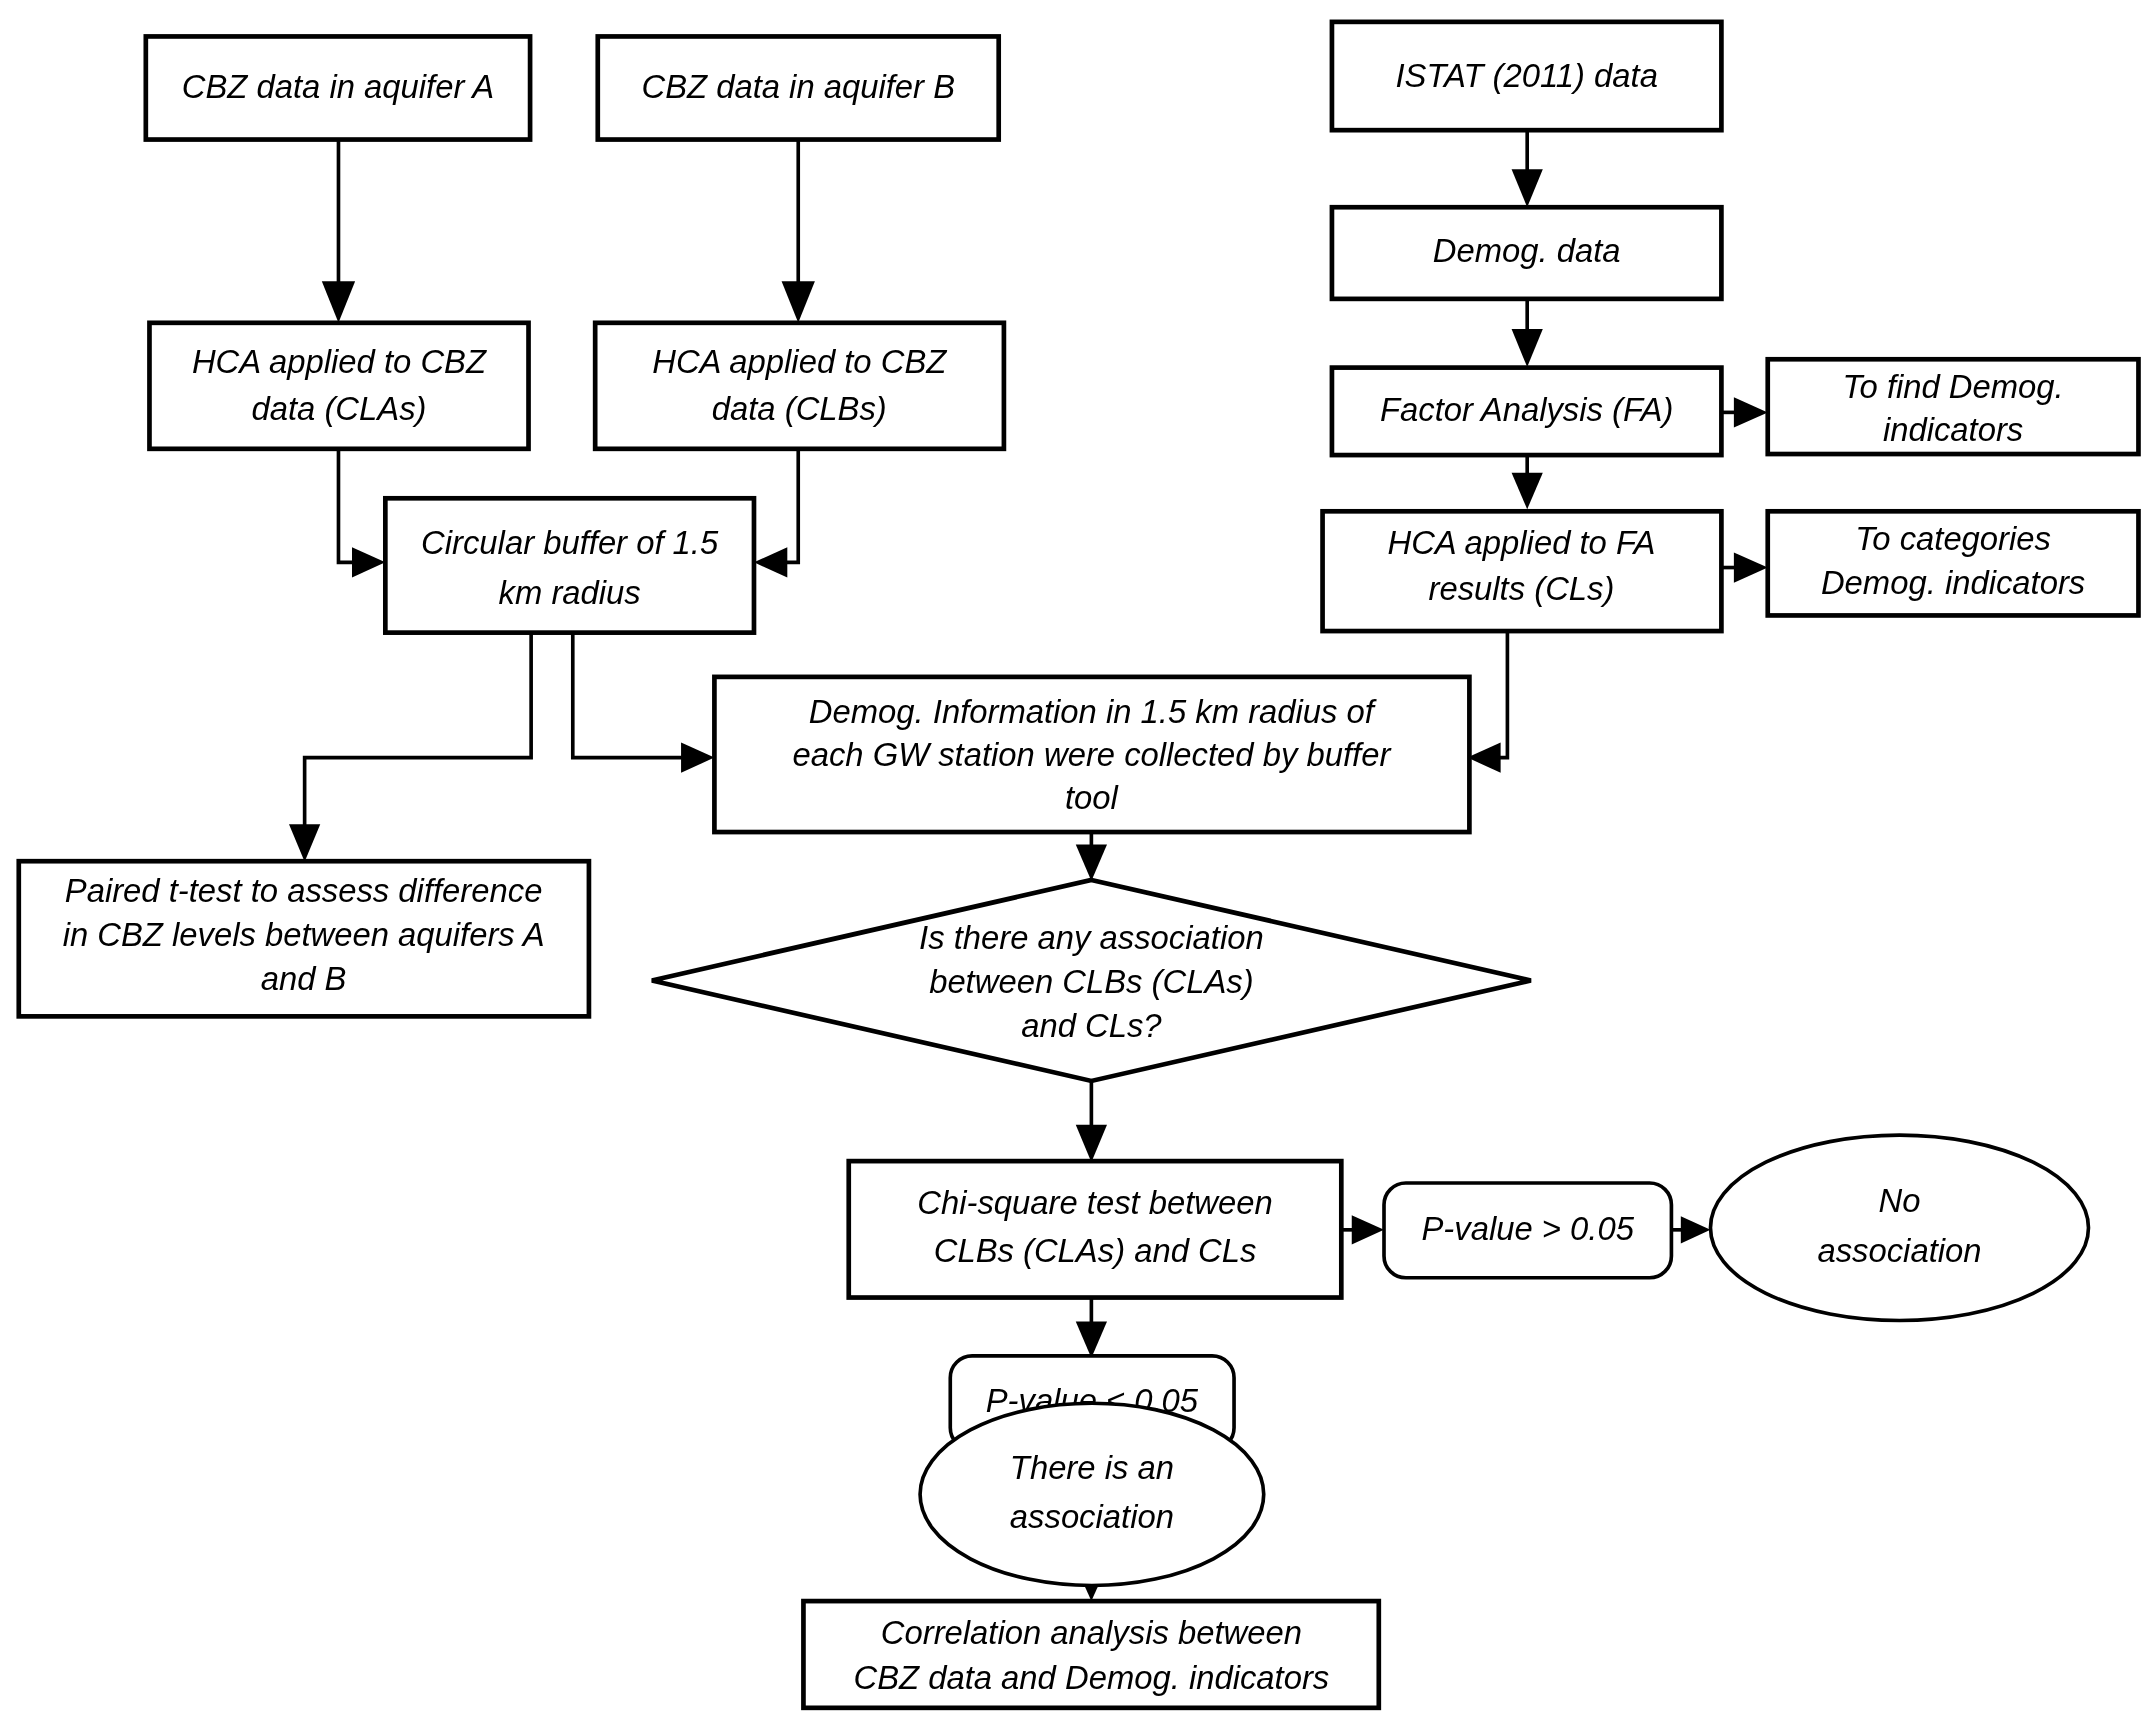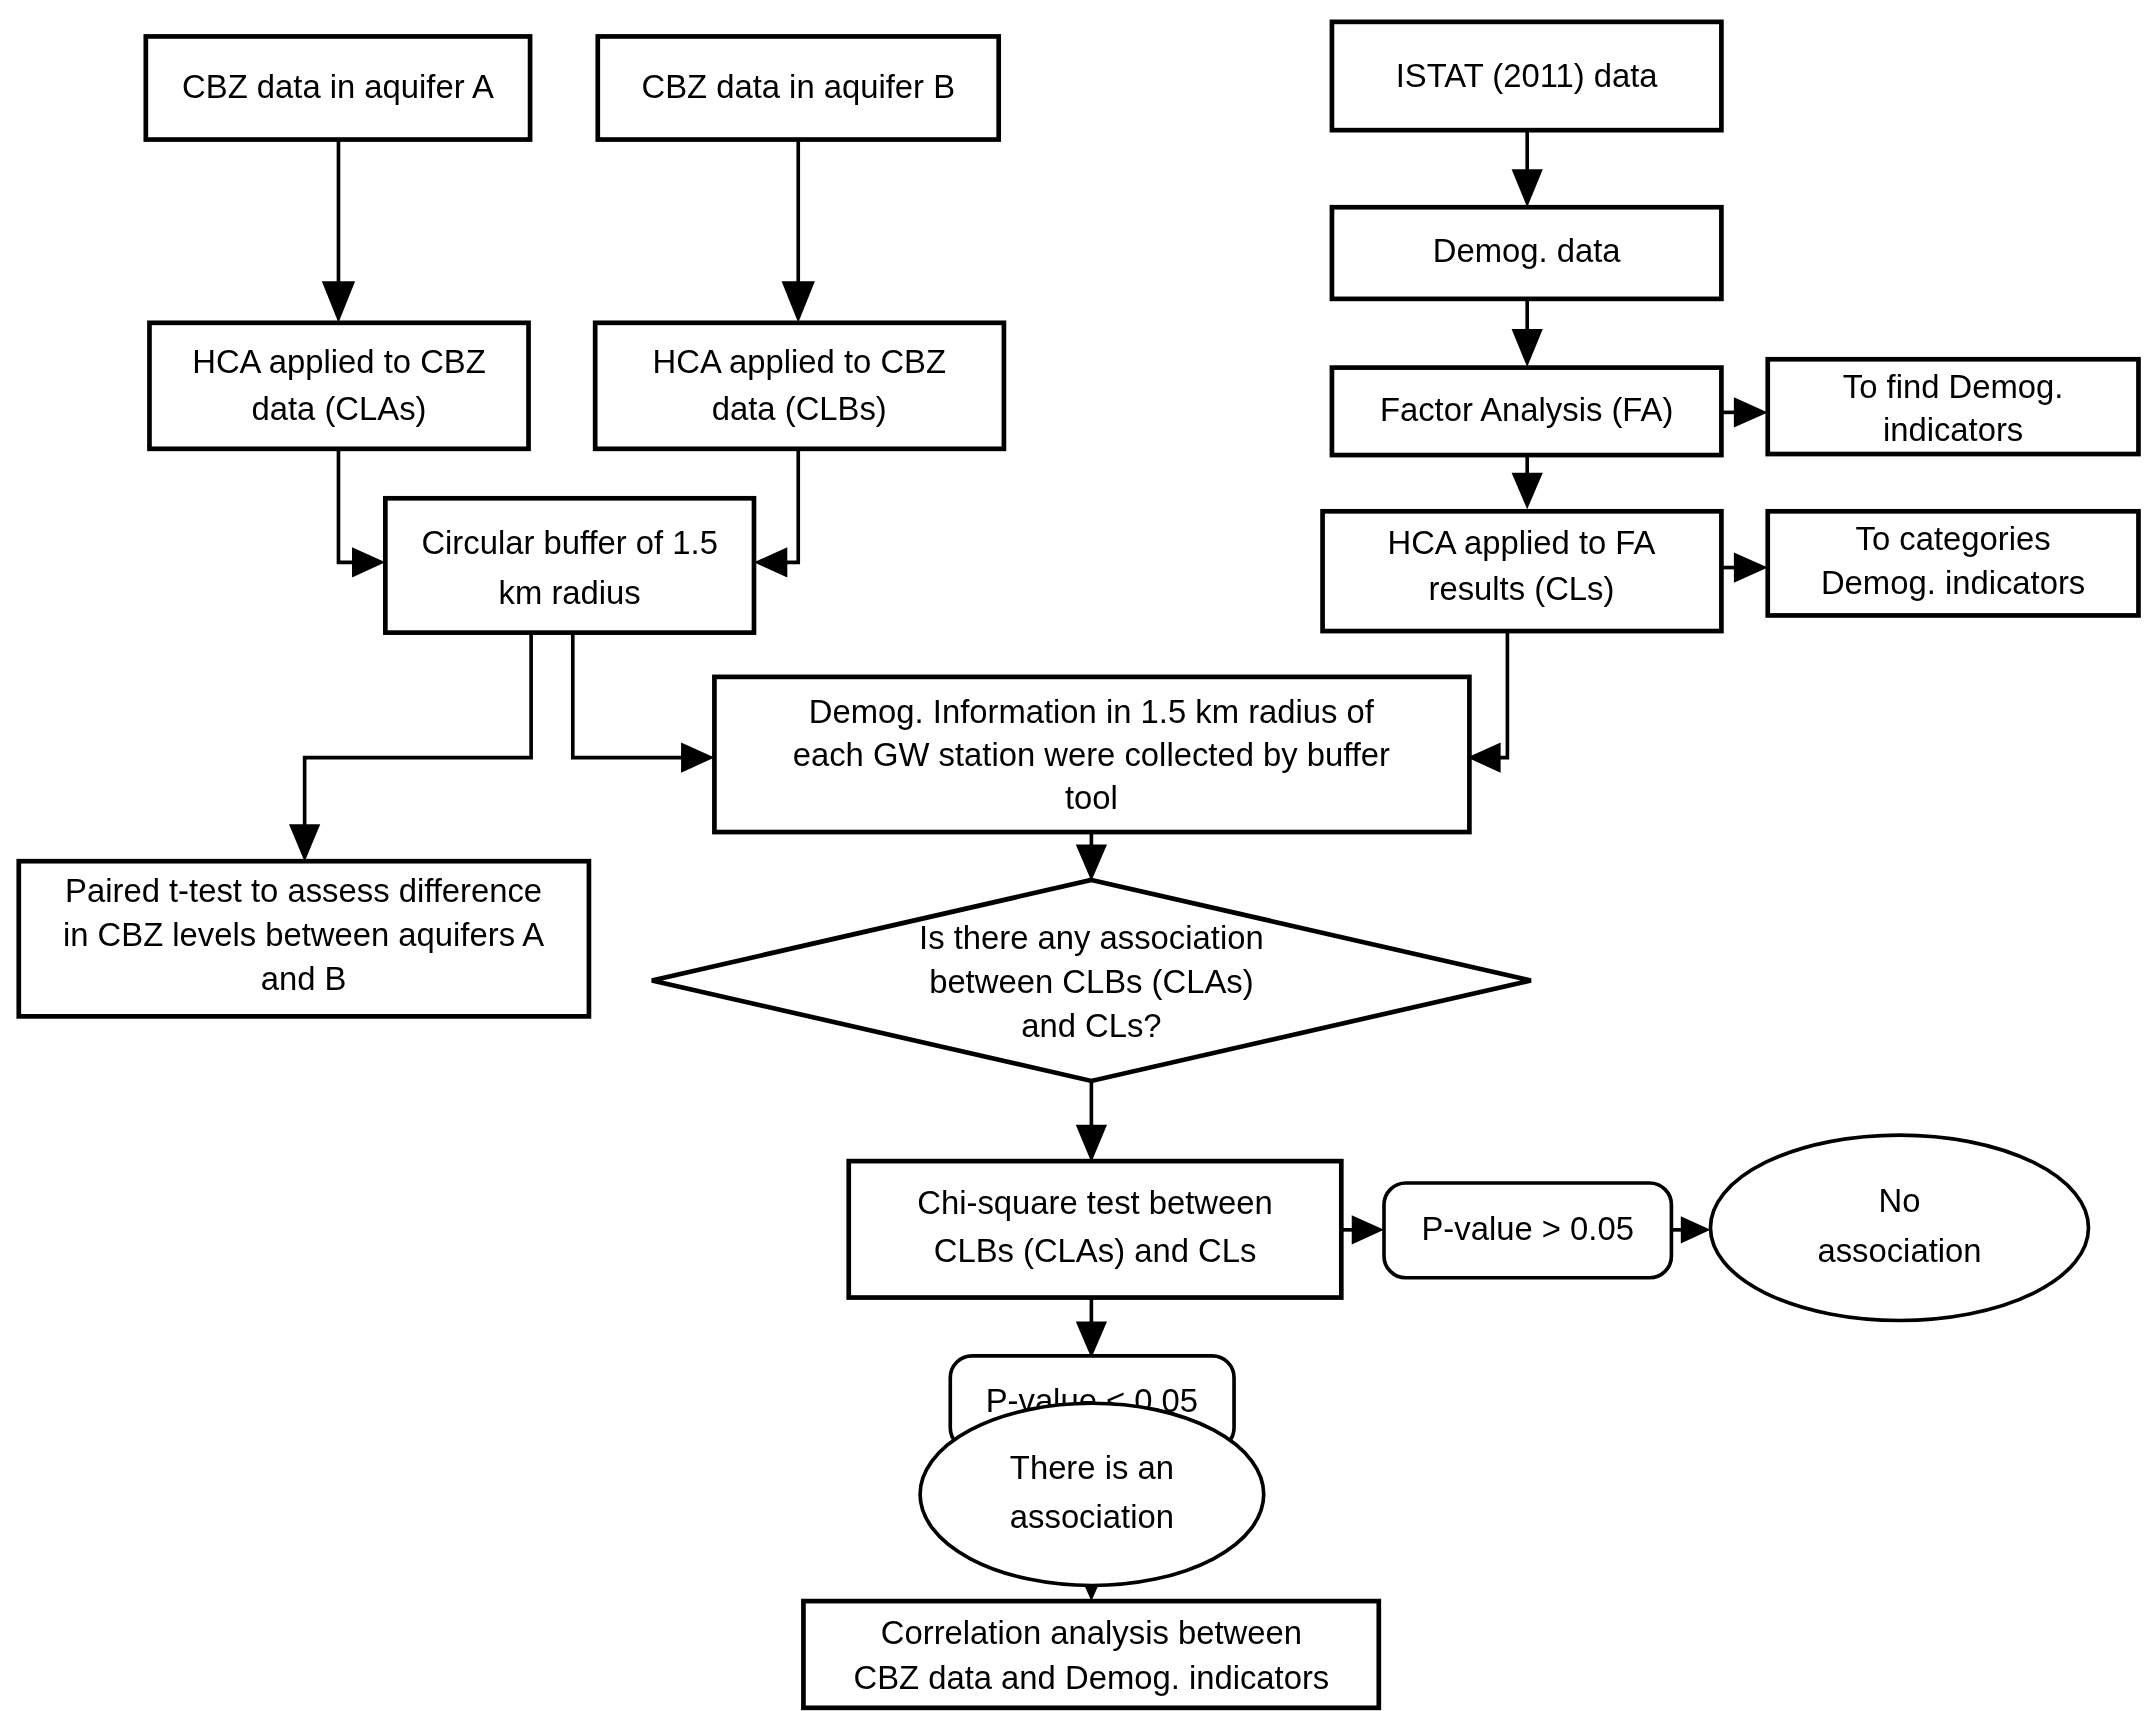--- a/index.html
+++ b/index.html
@@ -1,17 +1,17 @@
 <!DOCTYPE html>
 <html style="font-size:8.3px"><head>
 <meta charset="utf-8">
 <style>
   html,body{margin:0;padding:0;background:#ffffff;}
   body{font-family:"Liberation Sans", sans-serif;}
-  #stage{position:relative;width:2151px;height:1712px;background:#ffffff;overflow:hidden;}
+  #stage{position:relative;width:2151px;height:1712px;background:#ffffff;overflow:hidden;font-style:italic;}
   svg#flow{position:absolute;left:0;top:0;width:2151px;height:1712px;}
   .node-shape{fill:#ffffff;stroke:#000000;stroke-width:9;}
   .node-shape.thin{stroke-width:7;}
   .conn{fill:none;stroke:#000000;stroke-width:7;}
   .conn-head{fill:#000000;stroke:none;}
   text.nodetext{
     font-family:"Liberation Sans", sans-serif;
     font-size:63px;
     fill:#000000;
     text-anchor:middle;

